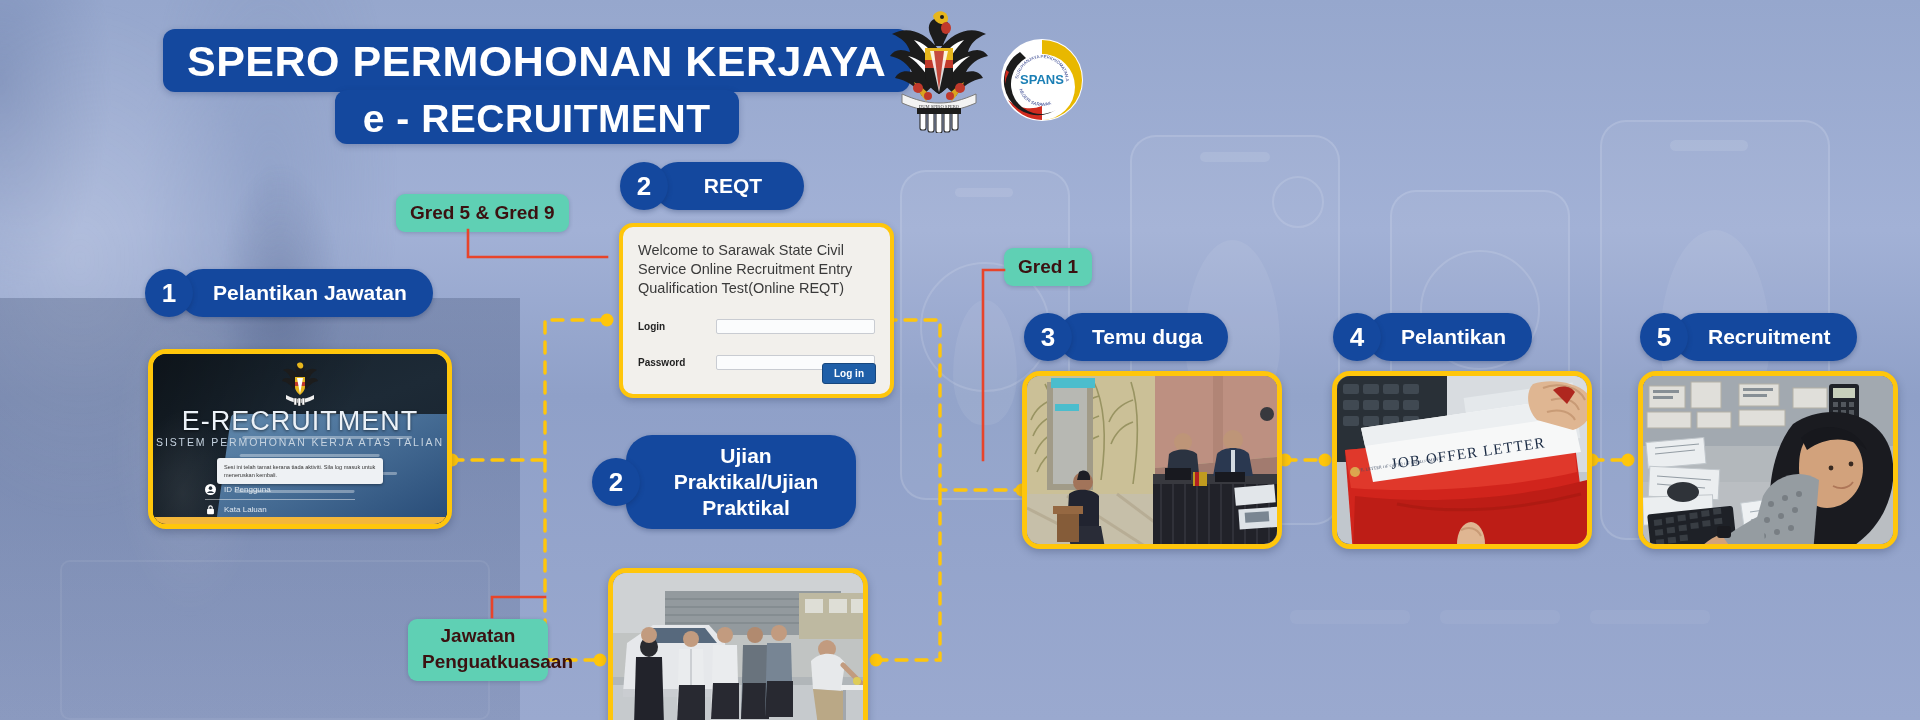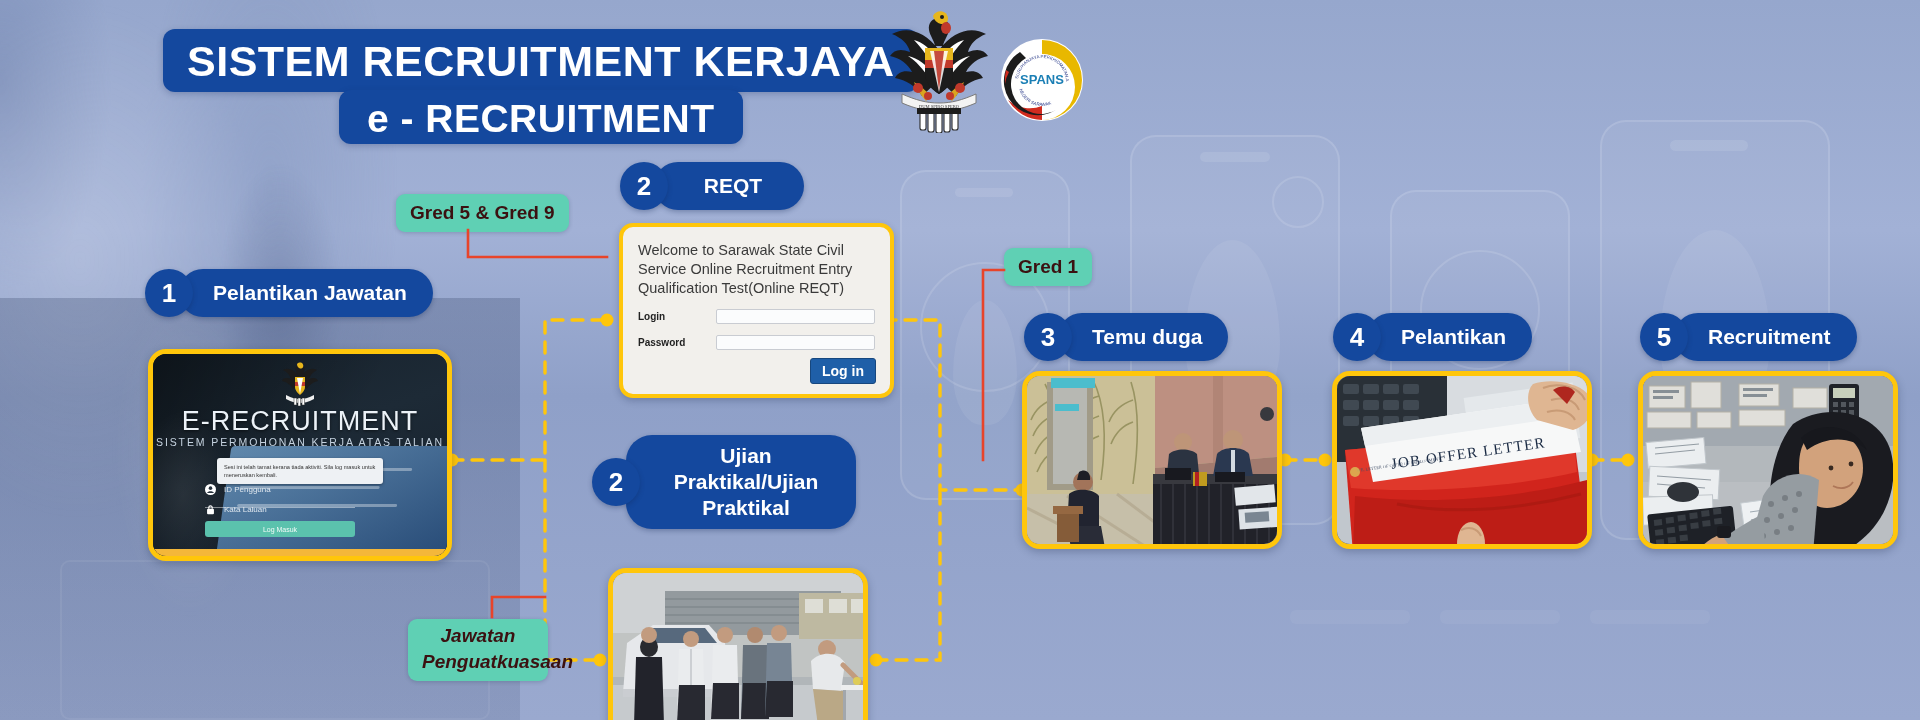--- a/index.html
+++ b/index.html
@@ -142,48 +142,48 @@
   }
   .erec-toast{
     position:absolute; left:50%; transform:translateX(-50%); top:104px;
     width:166px; background:#eef1f4; color:#333;
     font-size:5.6px; line-height:8px; padding:5px 7px; border-radius:3px;
     box-shadow:0 1px 3px rgba(0,0,0,.4); text-align:left;
   }
   .erec-field{
     position:absolute; left:52px; width:150px; color:#dfe7ef;
     font-size:8px; display:flex; align-items:center; gap:8px;
-    border-bottom:1px solid rgba(255,255,255,.45); padding-bottom:12px;
+    border-bottom:1px solid rgba(255,255,255,.45); padding-bottom:4px;
   }
   .erec-btn{
     position:absolute; left:52px; width:150px; height:16px;
     background:#5bc2ad; border-radius:3px; color:#f2fbf8;
     font-size:7px; display:flex; align-items:center; justify-content:center;
   }
   .erec-strip{ position:absolute; left:0; right:0; bottom:0; height:7px; background:#f4b73a;}
 
   
   .login-card{
     position:absolute; left:619px; top:223px; width:275px; height:175px;
     background:#f2f0ec; border:4px solid #ffc60b; border-radius:14px;
     z-index:22; box-shadow:0 3px 7px rgba(20,35,70,.25);
     padding:14px 15px 10px;
   }
   .login-welcome{
     font-size:14.5px; line-height:19px; color:#3a3a3a; font-weight:400;
   }
-  .login-row{ display:flex; align-items:center; margin-top:11px; }
+  .login-row{ display:flex; align-items:center; margin-top:21px; }
   .login-row-label{ width:78px; font-size:10px; font-weight:bold; color:#222; }
   .login-input{
     flex:1; height:15px; background:#fbfcfd;
     border:1px solid #c9ccd2; border-radius:2px;
   }
   .login-btn{
     position:absolute; right:14px; bottom:10px;
-    background:#1f5fa8; color:#fff; font-size:14px; font-weight:bold;
+    background:#1f5fa8; color:#fff; font-size:10px; font-weight:bold;
     padding:4px 11px; border-radius:3px; border:1px solid #17477e;
   }
 
   
   .grade{
     position:absolute; z-index:26;
     background:#5fd0b4; color:#3b1111;
     font-size:19px; font-weight:bold;
     border-radius:9px; padding:6px 14px;
     text-align:center; line-height:26px;
@@ -256,21 +256,21 @@
   <svg class="wires wires-top">
 
     <path d="M468 230 L468 257 L607 257" fill="none" stroke="#e8442a" stroke-width="2.6" stroke-linecap="square"></path>
 
     <path d="M1004 270 L983 270 L983 460" fill="none" stroke="#e8442a" stroke-width="2.6" stroke-linecap="square"></path>
 
     <path d="M492 617 L492 597 L545 597" fill="none" stroke="#e8442a" stroke-width="2.6" stroke-linecap="square"></path>
   </svg>
 
   <div class="title-wrap">
-    <span class="title-line title-line-1">SISTEM RECRUITMENT KERJAYA</span>
+    <span class="title-line title-line-1">SPERO PERMOHONAN KERJAYA</span>
     <span class="title-line title-line-2">e - RECRUITMENT</span>
   </div>
 
   <svg class="crest" viewBox="0 0 110 125">
     <g>
 
       <path d="M55 42 C40 22 22 18 8 26 C18 30 24 36 26 44 C16 40 10 42 6 48 C16 50 24 56 28 64 C20 62 14 64 11 70 C22 72 32 78 38 88 L55 72 Z" fill="#1c1c1c"></path>
       <path d="M55 42 C70 22 88 18 102 26 C92 30 86 36 84 44 C94 40 100 42 104 48 C94 50 86 56 82 64 C90 62 96 64 99 70 C88 72 78 78 72 88 L55 72 Z" fill="#1c1c1c"></path>
       <path d="M30 32 C38 34 46 40 52 50 L48 56 C42 46 36 38 30 32Z" fill="#fff"></path>
       <path d="M80 32 C72 34 64 40 58 50 L62 56 C68 46 74 38 80 32Z" fill="#fff"></path>
@@ -328,21 +328,21 @@
       <textPath href="#ringbot" startOffset="10%">NEGERI SARAWAK</textPath>
     </text>
     <text x="42" y="46" text-anchor="middle" font-size="13" font-weight="bold" fill="#1b7fb5" font-family="Liberation Sans, sans-serif">SPANS</text>
   </svg>
 
   <div class="step" style="left:145px; top:269px;">
     <div class="step-num">1</div>
     <div class="step-label">Pelantikan Jawatan</div>
   </div>
 
-  <div class="card" style="left:148px; top:349px; width:304px; height:212px;">
+  <div class="card" style="left:148px; top:349px; width:304px; height:180px;">
     <div class="erec">
       <div class="erec-hand"></div>
       <div class="erec-photo">
         <i style="top:22px"></i>
           <i style="top:40px; width:140px"></i>
         <i style="top:58px; width:160px"></i>
           <i style="top:76px; width:120px"></i>
       </div>
       <svg class="erec-crest" viewBox="0 0 40 44">
         <path d="M20 15 C14 7 8 5 3 8 C7 10 10 13 11 17 C6 15 3 16 2 19 C7 20 11 23 13 27 L20 24 Z" fill="#1c1c1c"></path>
@@ -468,21 +468,21 @@
         </g>
 
       <rect x="228" y="112" width="32" height="5" fill="#f7f7f7"></rect>
       <rect x="230" y="117" width="3" height="42" fill="#a9adb1"></rect>
       <rect x="254" y="117" width="3" height="42" fill="#a9adb1"></rect>
       <circle cx="244" cy="108" r="4" fill="#e8d45a"></circle>
       <rect x="0" y="0" width="260" height="178" fill="#0a1428" opacity=".04"></rect>
     </svg>
   </div>
 
-  <div class="grade two-line" style="left:408px; top:619px;font-style:italic;">
+  <div class="grade two-line" style="left:408px; top:619px;">
     <div>Jawatan</div>
     <div>Penguatkuasaan</div>
   </div>
 
   <div class="grade" style="left:1004px; top:248px;text-align:center;">Gred 1</div>
 
   <div class="step" style="left:1024px; top:313px;">
     <div class="step-num">3</div>
     <div class="step-label">Temu duga</div>
   </div>

